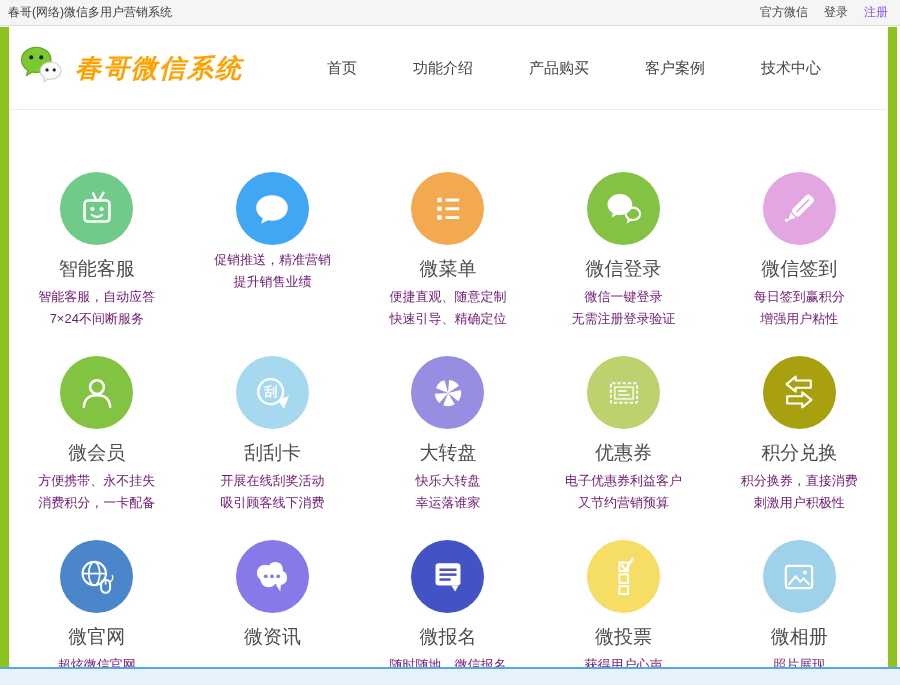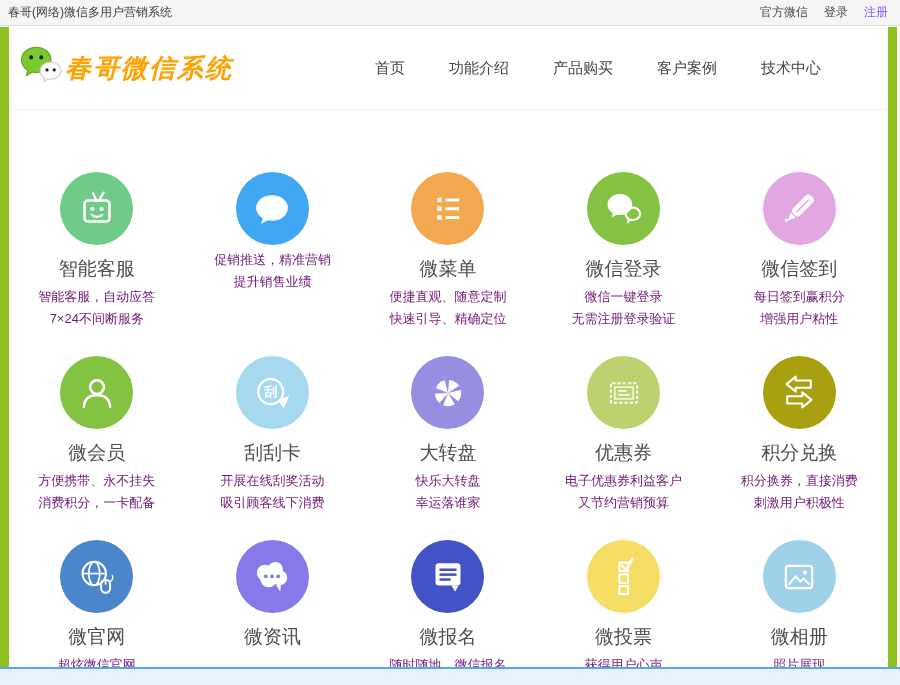--- a/index.html
+++ b/index.html
@@ -18,24 +18,24 @@
 
   
   .strip { position:absolute; top:27px; bottom:16px; width:9px; z-index:4; }
   .strip.left { left:0; }
   .strip.right { right:3px; }
 
   
   .header { position:absolute; top:27px; left:9px; right:13px; height:83px;
     background:#fff; border-bottom:1px solid #ededed;
     display:flex; align-items:center; }
-  .logo { display:flex; align-items:center; padding-left:10px; cursor:pointer; }
+  .logo { display:flex; align-items:center; gap:10px; padding-left:10px; cursor:pointer; }
   .logo-text { font-size:26px; font-weight:bold; color:#ffa101; letter-spacing:2px;
     font-family:"Liberation Serif","DejaVu Serif",serif; font-style:italic; }
-  .nav { display:flex; gap:44px; margin-left:auto; padding-right:66px;
+  .nav { display:flex; gap:56px; margin-left:auto; padding-right:66px;
     font-size:15px; color:#454545; list-style:none; }
   .nav li { cursor:pointer; white-space:nowrap; }
 
   
   .grid { position:absolute; top:172px; left:9px; right:13px; z-index:1;
     display:grid; grid-template-columns:repeat(5,1fr); row-gap:26px; }
   .cell { display:flex; flex-direction:column; align-items:center; cursor:pointer; }
   .circle { width:73px; height:73px; border-radius:50%;
     display:flex; align-items:center; justify-content:center; flex:none; }
   .circle svg { display:block; }

